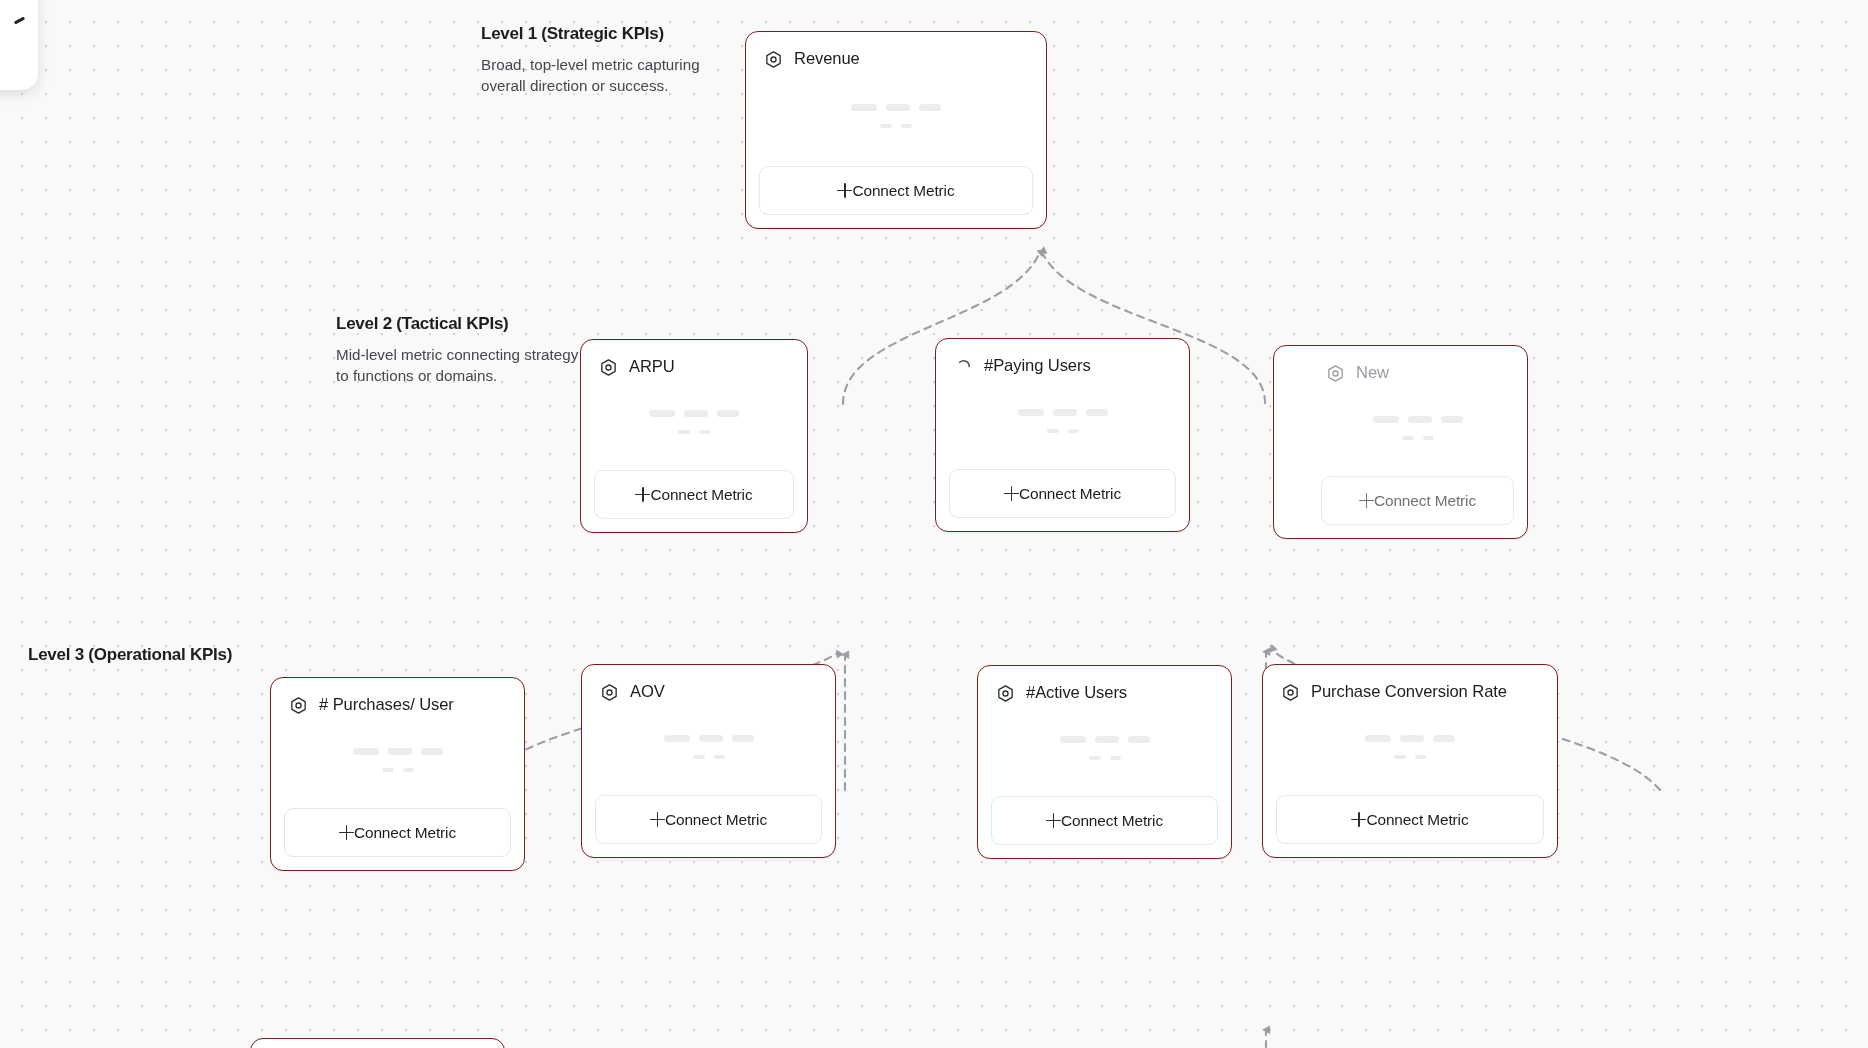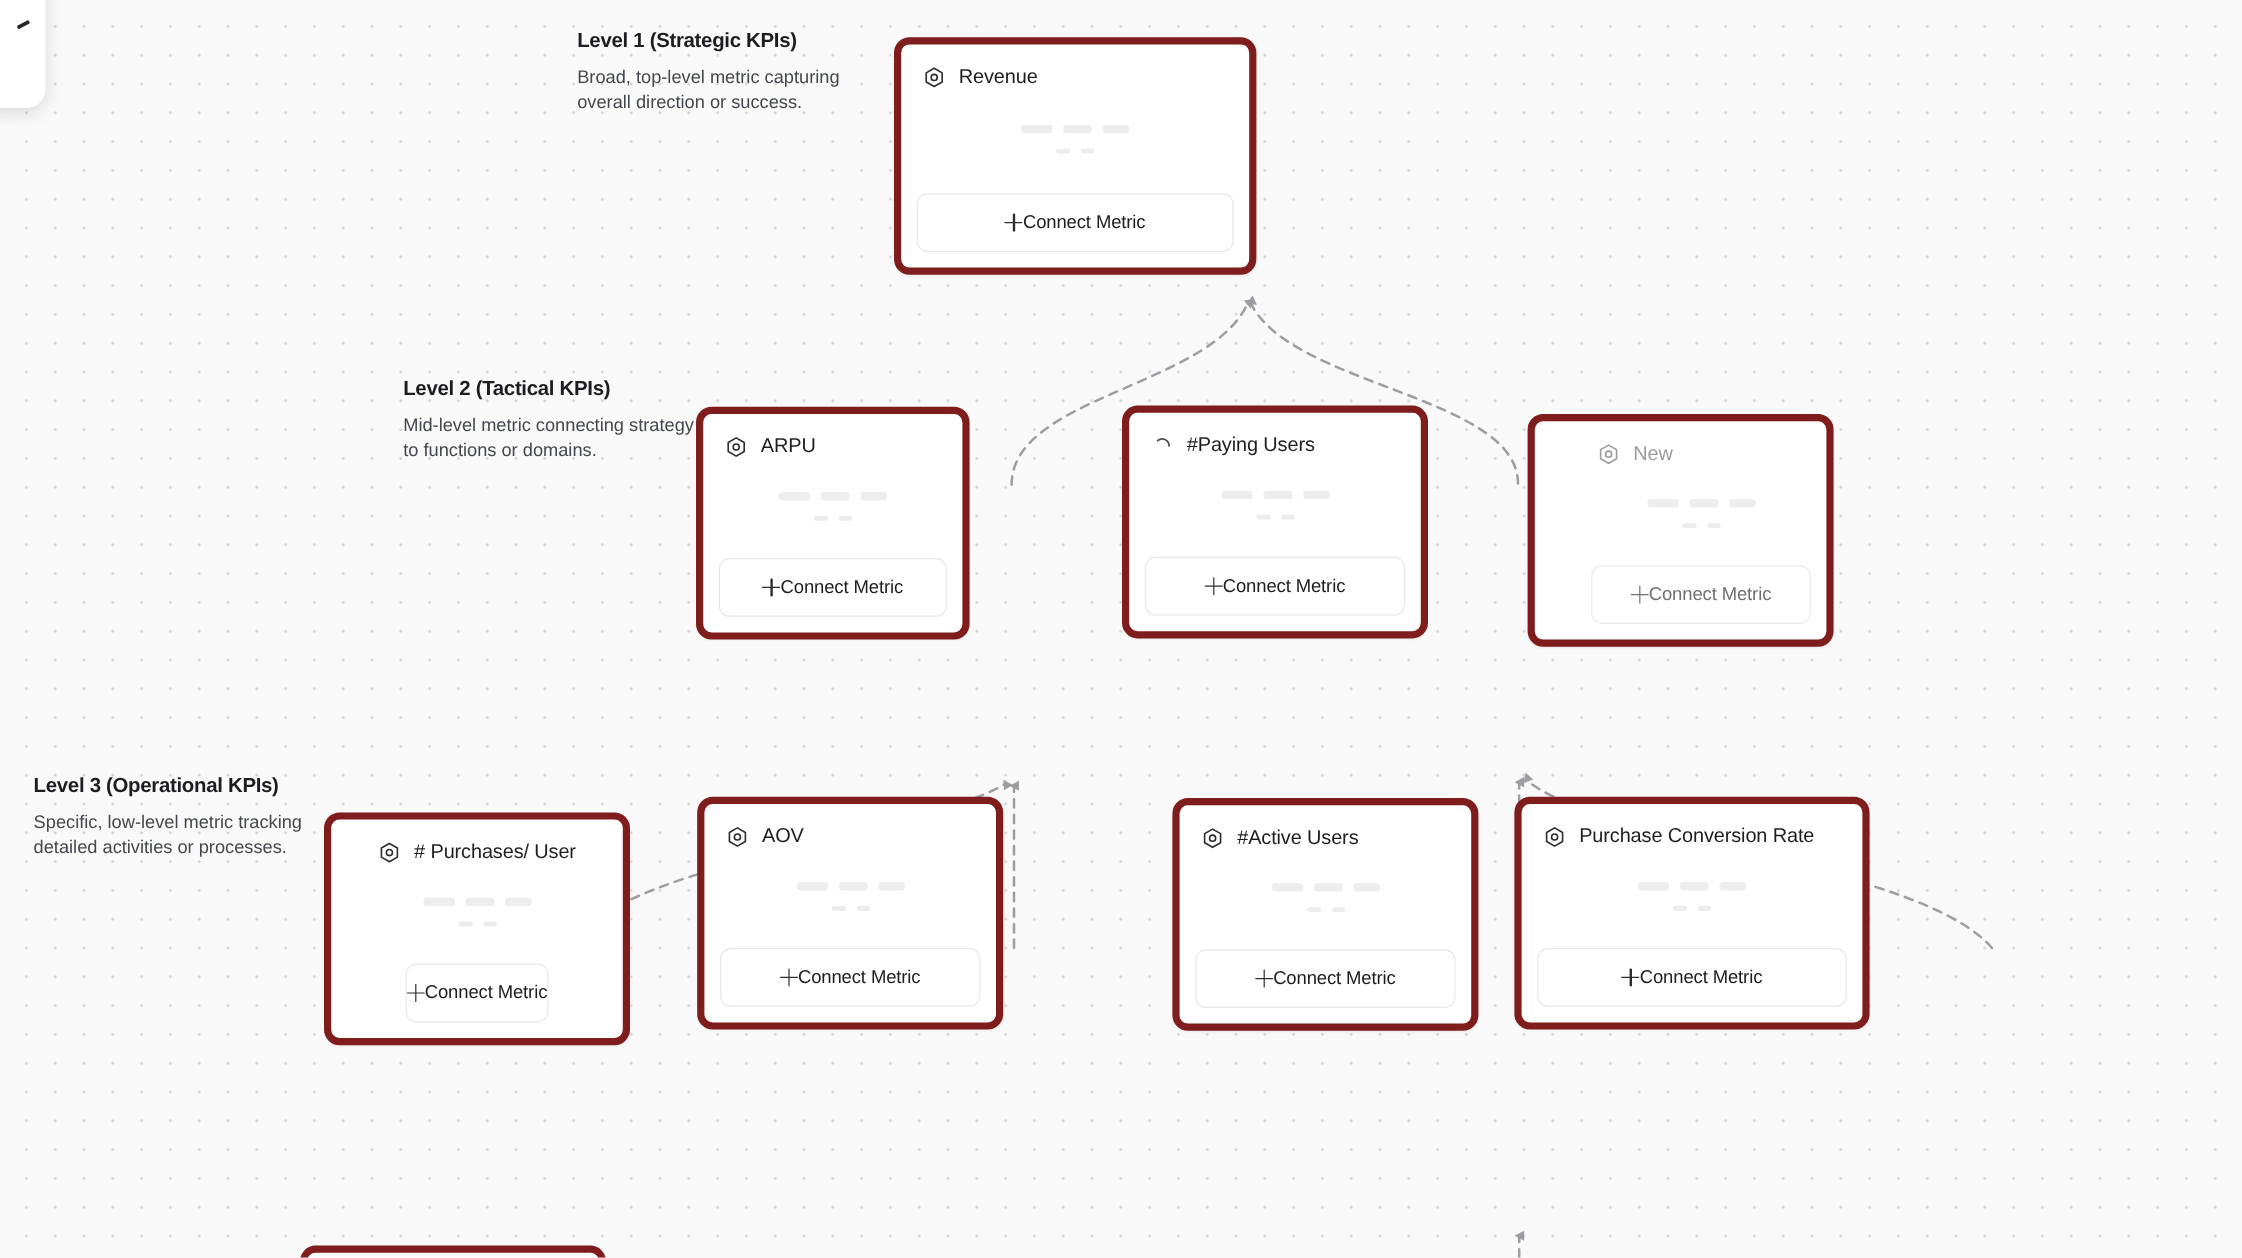--- a/index.html
+++ b/index.html
@@ -46,21 +46,21 @@
     line-height: 1.37;
     color: #44474d;
     margin-top: 11px;
     max-width: 246px;
   }
 
   
   .card {
     position: absolute;
     background: #ffffff;
-    border: 6px solid #7f1d1d;
+    border: 1px solid #7f1d1d;
     border-radius: 13px;
     z-index: 3;
     display: flex;
     flex-direction: column;
     box-shadow: 0 1px 2px rgba(16,18,22,0.045);
   }
 
   .card-head {
     display: flex;
     align-items: center;
@@ -219,21 +219,20 @@
   <div class="level-desc">Broad, top-level metric capturing overall direction or success.</div>
 </div>
 
 <div class="level-block" style="left:336px; top:314px;">
   <div class="level-title">Level 2 (Tactical KPIs)</div>
   <div class="level-desc">Mid-level metric connecting strategy to functions or domains.</div>
 </div>
 
 <div class="level-block" style="left:28px; top:645px;">
   <div class="level-title">Level 3 (Operational KPIs)</div>
-  <div class="level-desc">Specific, low-level metric tracking detailed activities or processes.</div>
 </div>
 
 <div class="card" style="left:745px; top:31px; width:302px; height:198px;">
   <div class="card-head">
     <svg class="hex-icon" viewBox="0 0 24 24">
       <path d="M12 2.4 L20.4 7.2 L20.4 16.8 L12 21.6 L3.6 16.8 L3.6 7.2 Z" fill="none" stroke="#2b2d31" stroke-width="1.7" stroke-linejoin="round"></path>
       <circle cx="12" cy="12" r="3.2" fill="none" stroke="#2b2d31" stroke-width="1.7"></circle>
     </svg>
     <span class="card-title">Revenue</span>
   </div>
@@ -321,21 +320,21 @@
       <span class="skel s1"></span>
       <span class="skel s2"></span>
     </div>
   </div>
   <div class="connect-btn">
     <span class="plus-icon"></span>
     <span class="connect-label">Connect Metric</span>
   </div>
 </div>
 
-<div class="card partial" style="left:270px; top:677px; width:255px; height:194px;align-items:center;">
+<div class="card partial" style="left:270px; top:677px; width:255px; height:194px;">
   <div class="card-head">
     <svg class="hex-icon" viewBox="0 0 24 24">
       <path d="M12 2.4 L20.4 7.2 L20.4 16.8 L12 21.6 L3.6 16.8 L3.6 7.2 Z" fill="none" stroke="#2b2d31" stroke-width="1.7" stroke-linejoin="round"></path>
       <circle cx="12" cy="12" r="3.2" fill="none" stroke="#2b2d31" stroke-width="1.7"></circle>
     </svg>
     <span class="card-title"># Purchases/ User</span>
   </div>
   <div class="card-body">
     <div class="skel-row">
       <span class="skel w1"></span>

